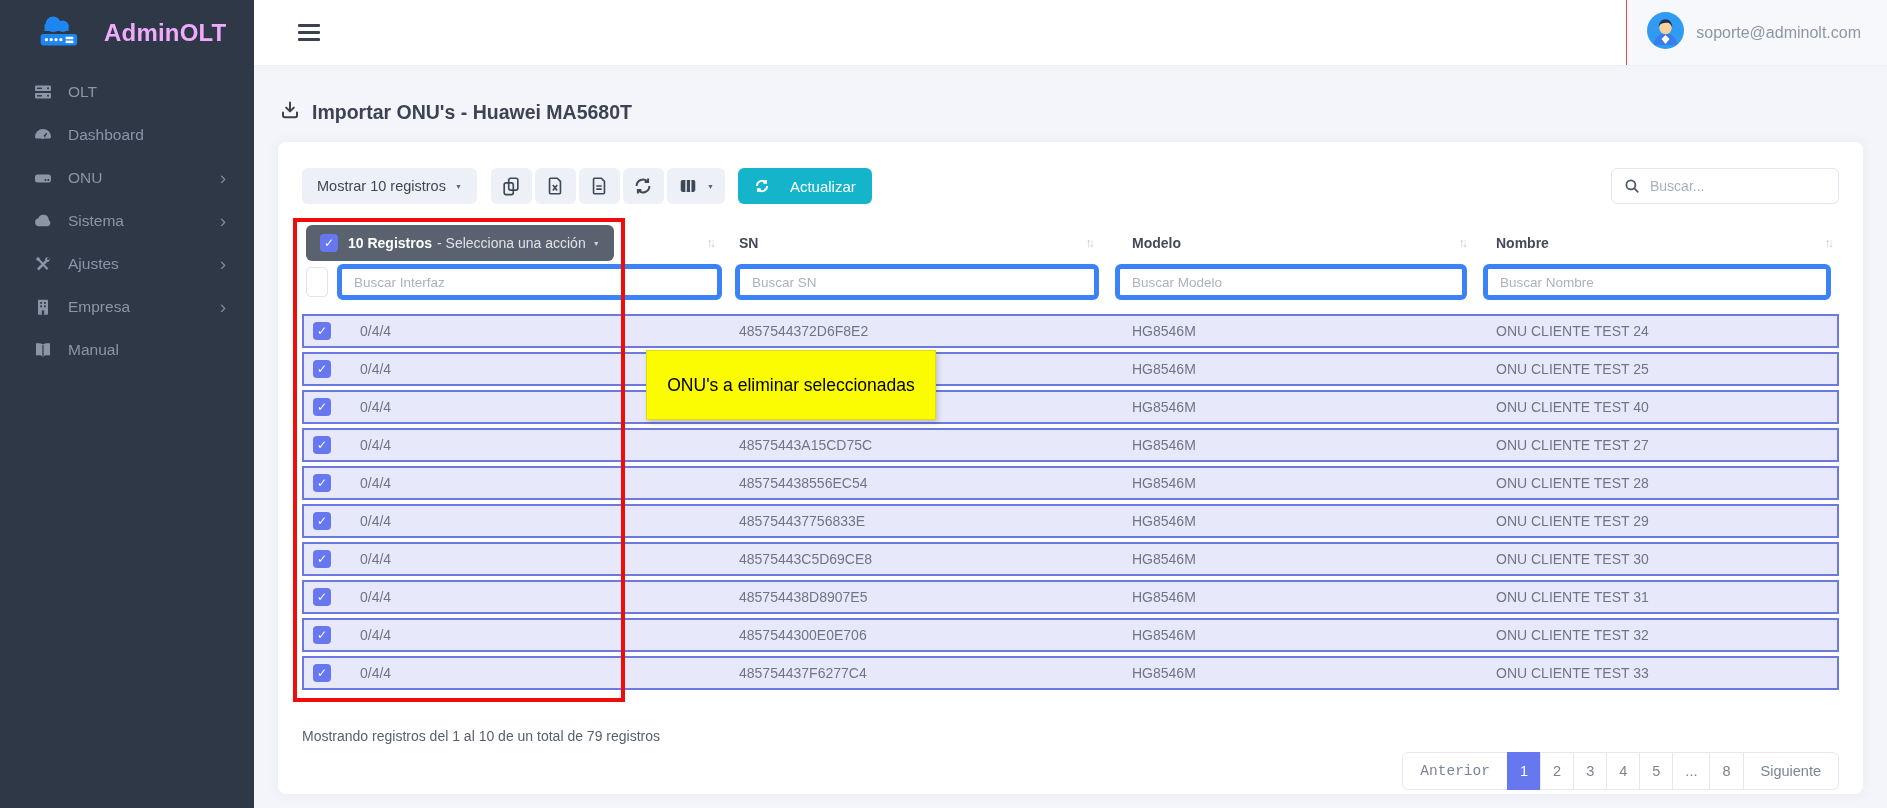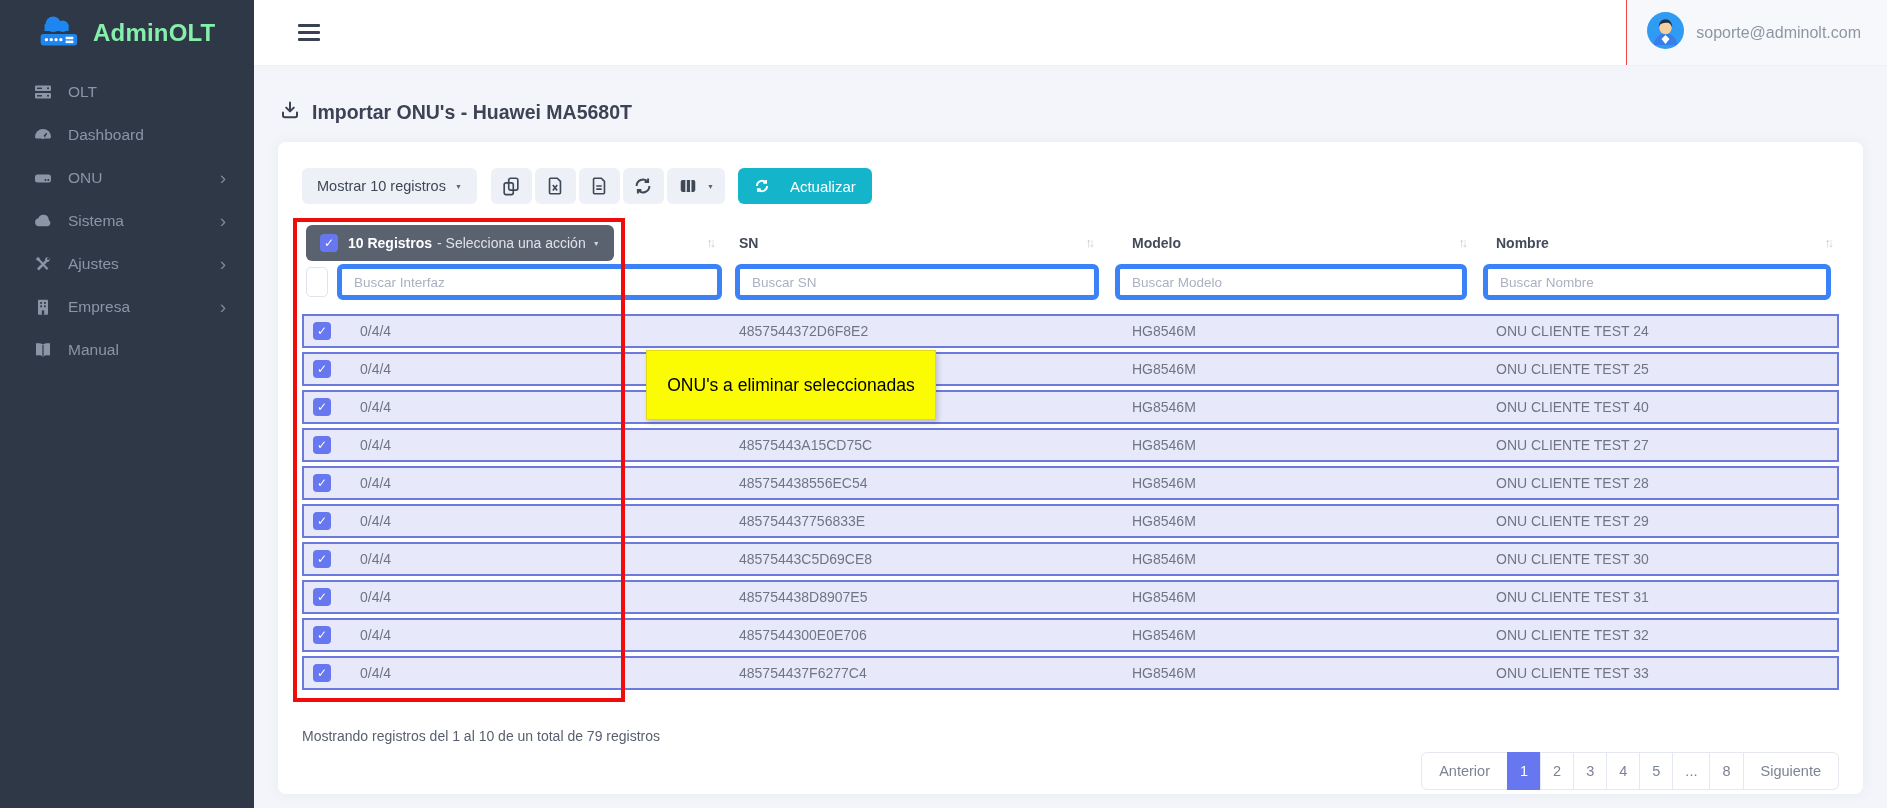--- a/index.html
+++ b/index.html
@@ -4,21 +4,21 @@
 <style>
   * { box-sizing: border-box; margin: 0; padding: 0; }
   html,body { width: 1887px; height: 808px; overflow: hidden; }
   body { font-family: "Liberation Sans", "DejaVu Sans", sans-serif; background: #f3f5fa; position: relative; }
 
   .app { display: flex; height: 808px; }
 
   
   .sidebar { width: 254px; background: #2e3847; flex: none; }
   .logo-row { height: 66px; display: flex; align-items: center; padding-left: 33px; }
-  .brand-name { color: #86efac; font-size: 24px; font-weight: 800; margin-left: 12px; letter-spacing: .2px; }
+  .brand-name { color: #f0abfc; font-size: 24px; font-weight: 800; margin-left: 23px; letter-spacing: .2px; }
   .nav { padding-top: 4px; }
   .nav-item { height: 43px; display: flex; align-items: center; padding: 0 28px 0 32px; color: #8b95a6; font-size: 15.5px; cursor: pointer; }
   .nav-item .nav-ico { width: 21px; margin-right: 15px; display: flex; justify-content: center; }
   .nav-item svg { fill: #8b95a6; }
   .chev { margin-left: auto; font-size: 19px; line-height: 1; color: #7e8897; }
 
   
   .main { flex: 1; display: flex; flex-direction: column; }
   .topbar { height: 66px; background: #fff; display: flex; align-items: center; border-bottom: 1px solid #eef0f6; flex: none; }
   .hamburger { margin-left: 44px; width: 22px; cursor: pointer; }
@@ -80,21 +80,21 @@
   .c-interfaz { padding-left: 22px; }
   .c-sn { padding-left: 10px; }
   .c-modelo { padding-left: 23px; }
   .c-nombre { padding-left: 19px; }
 
   
   .summary { margin-top: 38px; font-size: 14px; color: #575f6d; font-weight: 500; }
   .pag-row { display: flex; justify-content: flex-end; margin-top: 8px; }
   .pager { display: flex; }
   .page-item { height: 38px; min-width: 33px; padding: 0 12px; display: flex; align-items: center; justify-content: center; background: #fff; border: 1px solid #e5e8f0; color: #7c8494; font-size: 14.5px; margin-left: -1px; cursor: pointer; }
-  .page-item.first { border-radius: 6px 0 0 6px; margin-left: 12px; padding: 0 17px; }
+  .page-item.first { border-radius: 6px 0 0 6px; margin-left: 12px; padding: 0 17px; font-family: Liberation Mono, monospace; }
   .page-item.last { border-radius: 0 6px 6px 0; padding: 0 17px; }
   .page-item.active { background: #6777ef; border-color: #6777ef; color: #fff; }
 
   
   .red-annotation { position: absolute; left: 293px; top: 218px; width: 332px; height: 484px; border: 4px solid #f10c0c; z-index: 50; pointer-events: none; }
   .yellow-tooltip { position: absolute; left: 646px; top: 350px; width: 290px; height: 70px; background: #fbfb02; border: 1px solid #e3da14; z-index: 60; display: flex; align-items: center; justify-content: center; font-size: 17.5px; color: #000; box-shadow: 2px 3px 5px rgba(0,0,0,.18); }
 </style>
 </head>
 <body>
 
@@ -279,20 +279,27 @@
           </div>
           <button class="btn-cyan">
             <svg width="16" height="16" viewBox="0 0 22 22" fill="none" stroke="#fff" stroke-width="2.6">
                 <path d="M4 11a7 7 0 0 1 12.3-4.6"></path>
                 <path d="M18 11a7 7 0 0 1-12.3 4.6"></path>
                 <path d="M16.6 2.8v3.8h-3.8"></path>
                 <path d="M5.4 19.2v-3.8h3.8"></path>
               </svg>
             <span>Actualizar</span>
           </button>
+          <div class="search-box">
+            <svg width="16" height="16" viewBox="0 0 20 20" fill="none" stroke="#4f5868" stroke-width="2.2" stroke-linecap="round">
+                <circle cx="8.6" cy="8.6" r="5.6"></circle>
+                <path d="M13 13l4.2 4.2"></path>
+              </svg>
+            <input type="text" placeholder="Buscar..." style="">
+          </div>
         </div>
 
         <div class="tgrid thead">
           <div class="h-bulk">
             <button class="bulk-btn">
               <span class="checkbox">✓</span>
               <span class="count">10 Registros</span>
               <span class="action">- Selecciona una acción</span>
               <span class="caret">▼</span>
             </button>

